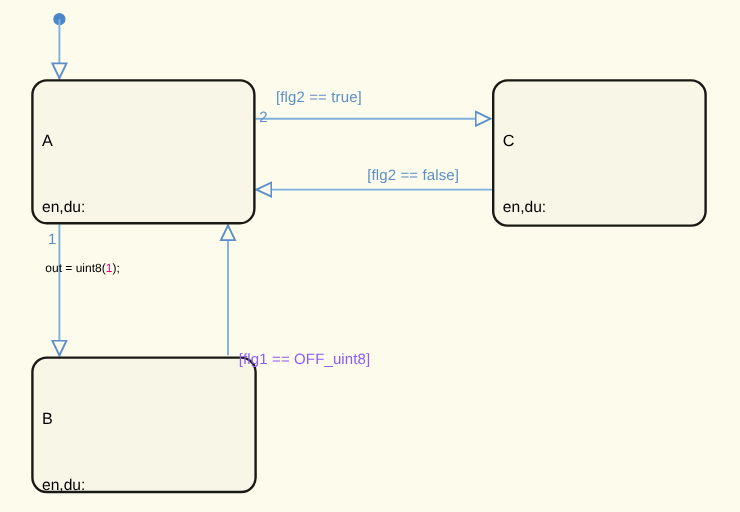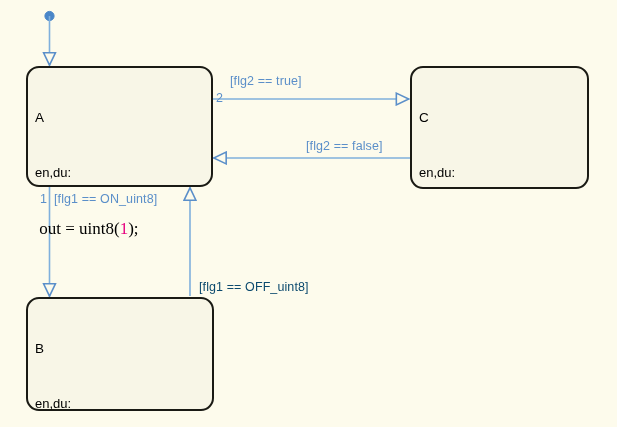--- a/index.html
+++ b/index.html
@@ -41,22 +41,21 @@
     display: block;
     font-size: 13.5px;
     letter-spacing: 0.1px;
   }
   .state-actions {
     display: block;
     font-size: 13px;
   }
   .state-body {
     display: block;
-    font-size: 17px;
-    font-family: Liberation Serif, serif;
+    font-size: 10px;
   }
   .lit {
     color: #e6007e;
   }
   .tr-label {
     position: absolute;
     color: #5b8fc9;
     font-size: 12.5px;
     white-space: nowrap;
     z-index: 4;
@@ -120,17 +119,16 @@
     <span class="state-actions">en,du:</span>
     
   </div>
 
   <span class="tr-order" style="left: 216px; top: 91px; color: rgb(91, 143, 201);">2</span>
   <span class="tr-label" style="left: 230px; top: 74px; color: rgb(91, 143, 201);">[flg2 == true]</span>
 
   <span class="tr-label" style="left: 306px; top: 139px; color: rgb(91, 143, 201);">[flg2 == false]</span>
 
   <span class="tr-order" style="left: 40px; top: 192px; color: rgb(91, 143, 201);">1</span>
-  <span class="tr-label" style="left: 54px; top: 192px; color: rgb(91, 143, 201);">[flg1 == ON_uint8]</span>
 
-  <span class="tr-label" style="left: 199px; top: 280px; color: #0c4a6e;">[flg1 == OFF_uint8]</span>
+  <span class="tr-label" style="left: 199px; top: 292px; color: #8b5cf6;">[flg1 == OFF_uint8]</span>
 
 </div>
 
 </body></html>

